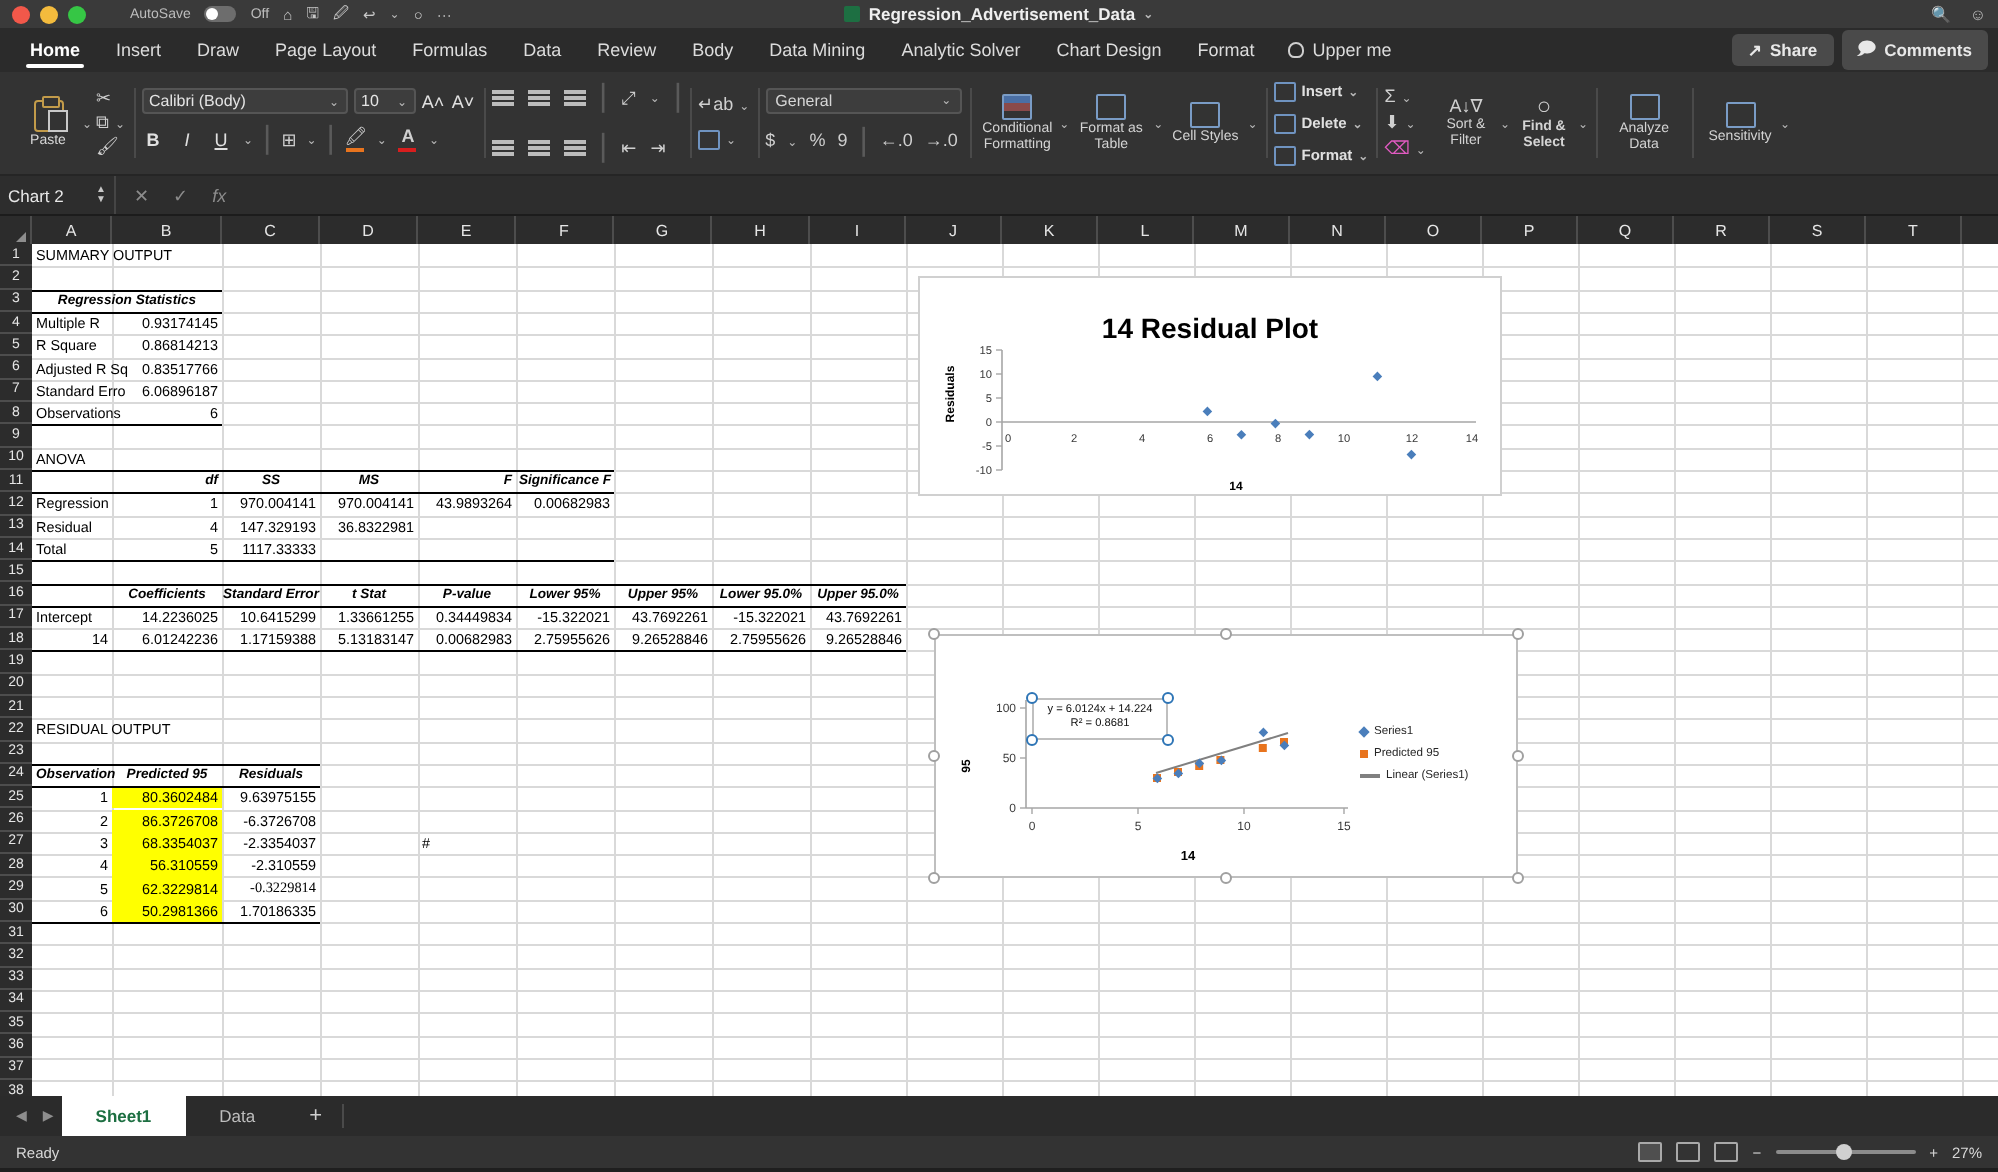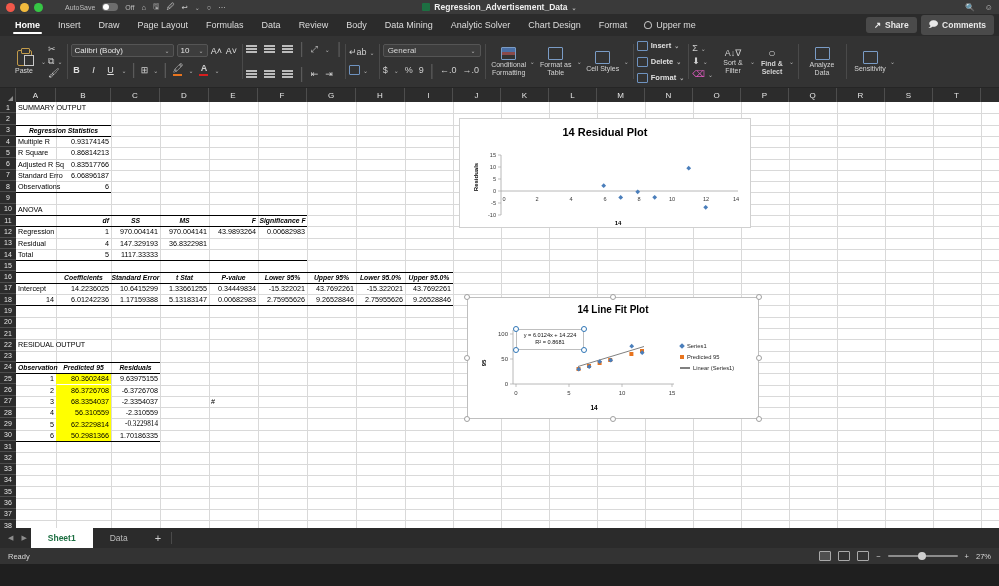--- a/index.html
+++ b/index.html
@@ -439,20 +439,35 @@
 
     <div class="rgroup">
       <div class="gbtn">
         <span class="gico"></span>
         <span>Sensitivity</span>
       </div>
       <span class="chev">⌄</span>
     </div>
   </div>
 
+  <div class="fbar">
+    <div class="namebox">
+      <span>Chart 2</span>
+      <span class="spin">
+          <span>▲</span>
+          <span>▼</span>
+        </span>
+    </div>
+    <div class="fbicons">
+      <span>✕</span>
+      <span>✓</span>
+      <span style="font-style:italic;">fx</span>
+    </div>
+    <div class="finput"></div>
+  </div>
 
   <div class="gridwrap">
     <div class="colhdr">
       <div class="corner"></div>
       <div id="colhdr-cells" style="display:flex;">
           <div class="ch" style="width: 40px;">A</div>
           <div class="ch" style="width: 55px;">B</div>
           <div class="ch" style="width: 49px;">C</div>
           <div class="ch" style="width: 49px;">D</div>
           <div class="ch" style="width: 49px;">E</div>
@@ -661,21 +676,21 @@
           <div class="brule" style="top: 271.2px; left: 0px; width: 144px;"></div>
           <div class="brule" style="top: 339px; left: 0px; width: 144px;"></div>
           <div class="brule" style="top: 22.6px; left: 0px; width: 95px;"></div>
           <div class="brule" style="top: 113px; left: 0px; width: 291px;"></div>
           <div class="brule" style="top: 169.5px; left: 0px; width: 437px;"></div>
           <div class="brule" style="top: 259.9px; left: 0px; width: 144px;"></div>
         </div>
     </div>
 
     <div class="chartbox" style="left:459px; top:30px; width:292px; height:110px;">
-      <div class="charttitle" style="font-size:11px; margin-top:7px;">14  Residual Plot</div>
+      <div class="charttitle" style="font-size:14px; margin-top:17px;">14  Residual Plot</div>
       <svg width="292" height="88" style="position:absolute;left:0;top:20px;">
 
         <line x1="41" y1="16" x2="41" y2="76" stroke="#a6a6a6" stroke-width="0.8"></line>
 
         <line x1="41" y1="52" x2="278" y2="52" stroke="#a6a6a6" stroke-width="0.8"></line>
 
         <g stroke="#a6a6a6" stroke-width="0.7">
           <line x1="38" y1="16" x2="41" y2="16"></line>
             <line x1="38" y1="28" x2="41" y2="28"></line>
           <line x1="38" y1="40" x2="41" y2="40"></line>
@@ -710,21 +725,20 @@
           <rect x="193" y="56.6" width="3.4" height="3.4" transform="rotate(45 194.7 58.3)"></rect>
           <rect x="227" y="27.5" width="3.4" height="3.4" transform="rotate(45 228.7 29.2)"></rect>
           <rect x="244" y="66.6" width="3.4" height="3.4" transform="rotate(45 245.7 68.3)"></rect>
         </g>
         <text x="158" y="86" font-size="6" font-weight="bold" fill="#000" text-anchor="middle" font-family="Liberation Sans, sans-serif">14</text>
       </svg>
       <div class="ytitle" style="position:absolute; left:-4px; top:55px; width:40px; text-align:center;">Residuals</div>
     </div>
 
     <div class="chartbox" style="left:467px; top:209px; width:292px; height:122px; border:1px solid #bfbfbf;">
-      <div class="charttitle" style="font-size:10px; margin-top:6px;">14 Line Fit  Plot</div>
       <svg width="292" height="98" style="position:absolute;left:0;top:18px;">
 
         <line x1="45" y1="14" x2="45" y2="68" stroke="#a6a6a6" stroke-width="0.8"></line>
 
         <line x1="45" y1="68" x2="206" y2="68" stroke="#a6a6a6" stroke-width="0.8"></line>
 
         <g stroke="#a6a6a6" stroke-width="0.7">
           <line x1="42" y1="18" x2="45" y2="18"></line>
             <line x1="42" y1="43" x2="45" y2="43"></line>
           <line x1="42" y1="68" x2="45" y2="68"></line>

